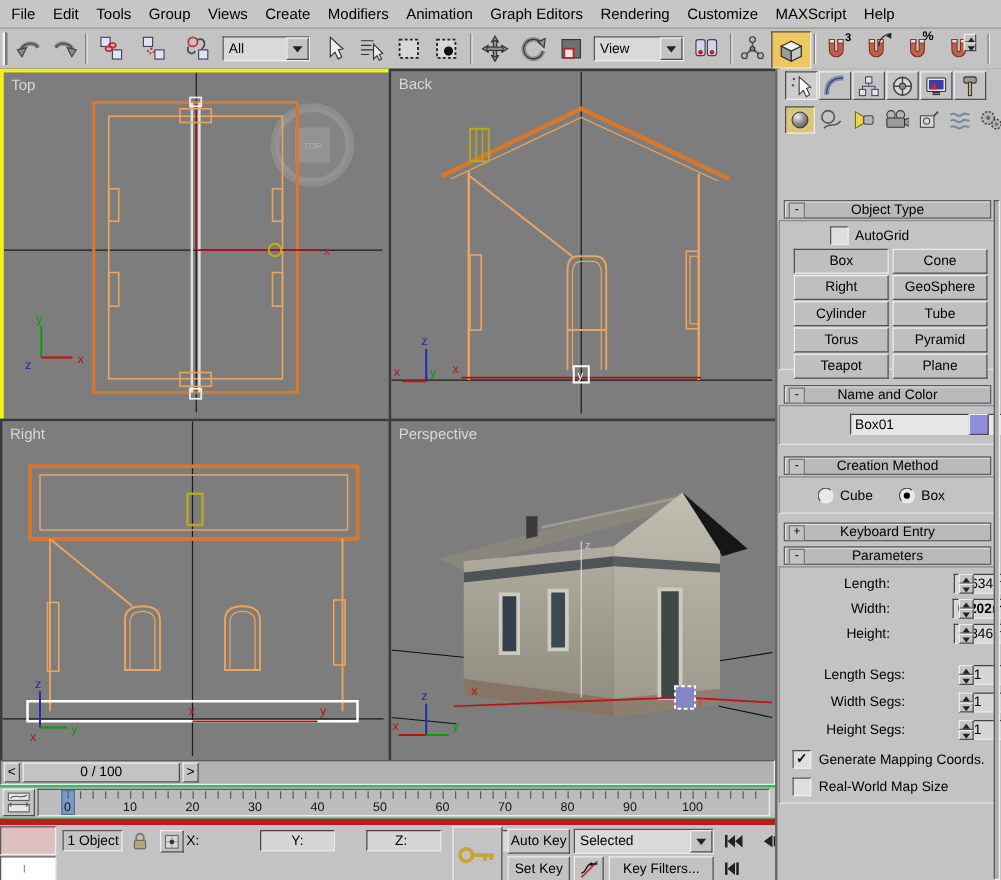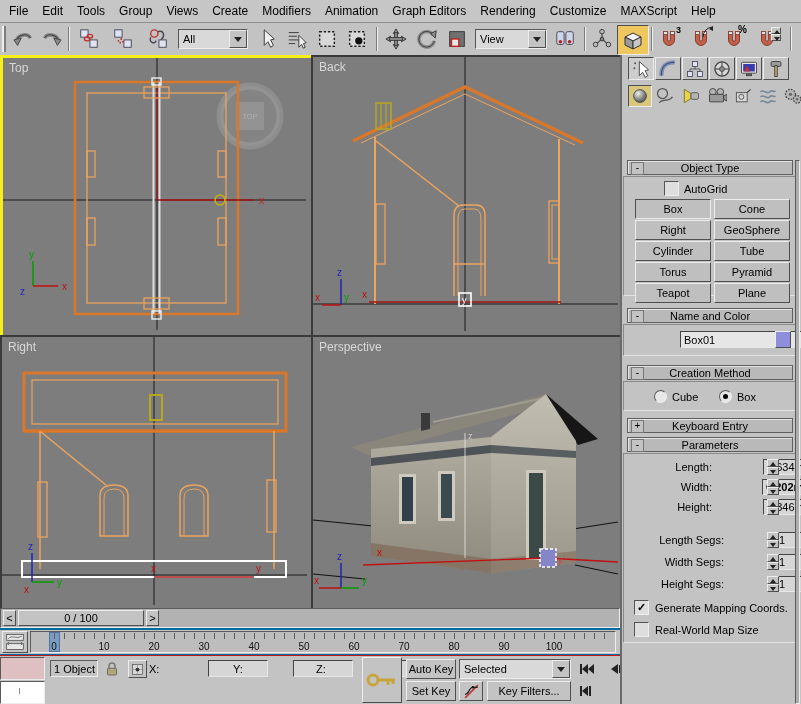--- a/index.html
+++ b/index.html
@@ -1,16 +1,16 @@
 <!DOCTYPE html>
 <html><head>
 <meta charset="utf-8">
 <style>
   html,body{margin:0;padding:0;background:#888;}
-  .win{position:relative;width:801px;height:704px;background:#0369a1;font-family:"Liberation Sans",sans-serif;font-size:11px;color:#000;overflow:hidden;}
+  .win{position:relative;width:801px;height:704px;background:#22c55e;font-family:"Liberation Sans",sans-serif;font-size:11px;color:#000;overflow:hidden;}
   .abs{position:absolute;box-sizing:border-box;}
   .raised{background:#c3c3c3;border:1px solid;border-color:#ededed #4f4f4f #4f4f4f #ededed;}
   .sunken{border:1px solid;border-color:#5a5a5a #ededed #ededed #5a5a5a;}
   .field{background:#d6d6d6;border:1px solid;border-color:#444 #e8e8e8 #e8e8e8 #444;margin-left:48px;}
   .btn{display:flex;align-items:center;justify-content:center;background:#c3c3c3;border:1px solid;border-color:#ededed #4f4f4f #4f4f4f #ededed;cursor:default;}
   .pressed{border-color:#4f4f4f #ededed #ededed #4f4f4f;}
   .gold{background:#eec75f;}
   .sep{width:0;border-left:1px solid #7d7d7d;border-right:1px solid #efefef;}
   .menubar{position:absolute;left:0;top:0;width:801px;height:22px;background:#c6c6c6;border-bottom:1px solid #8f8f8f;display:flex;align-items:center;padding-left:2px;}
   .menuitem{padding:3px 7px;font-size:12px;}
@@ -672,21 +672,21 @@
         <span class="tick" style="left: 513px;"></span>
         <span class="tick" style="left: 523px;"></span>
         <span class="tick" style="left: 533px;"></span>
         <span class="tick" style="left: 543px;"></span>
         <span class="tick" style="left: 553px;"></span>
         <span class="tick" style="left: 563px;"></span>
         <span class="tick" style="left: 573px;"></span>
       </div>
   </div>
 
-  <div class="abs" style="left:0;top:655px;width:801px;height:49px;background:#c3c3c3;border-top:1px solid #b91c1c;">
+  <div class="abs" style="left:0;top:655px;width:801px;height:49px;background:#c3c3c3;border-top:5px solid #b91c1c;">
     <div class="abs sunken" style="left:0;top:1px;width:45px;height:23px;background:#dfc0c2;"></div>
     <div class="abs sunken" style="left:0;top:25px;width:45px;height:23px;background:#ffffff;">
         <span style="position:absolute;left:18px;top:6px;width:4px;height:6px;border-left:1px solid #88a;"></span>
       </div>
     <div class="abs sunken" style="left:50px;top:4px;width:48px;height:17px;line-height:16px;padding-left:3px;"><span>1 Object</span></div>
     <div class="abs" style="left:103px;top:4px;width:18px;height:18px;"><svg width="18" height="18">
           <use href="#i-lock"></use>
         </svg></div>
     <div class="btn abs" style="left:128px;top:4px;width:19px;height:18px;">
         <svg width="15" height="15">

